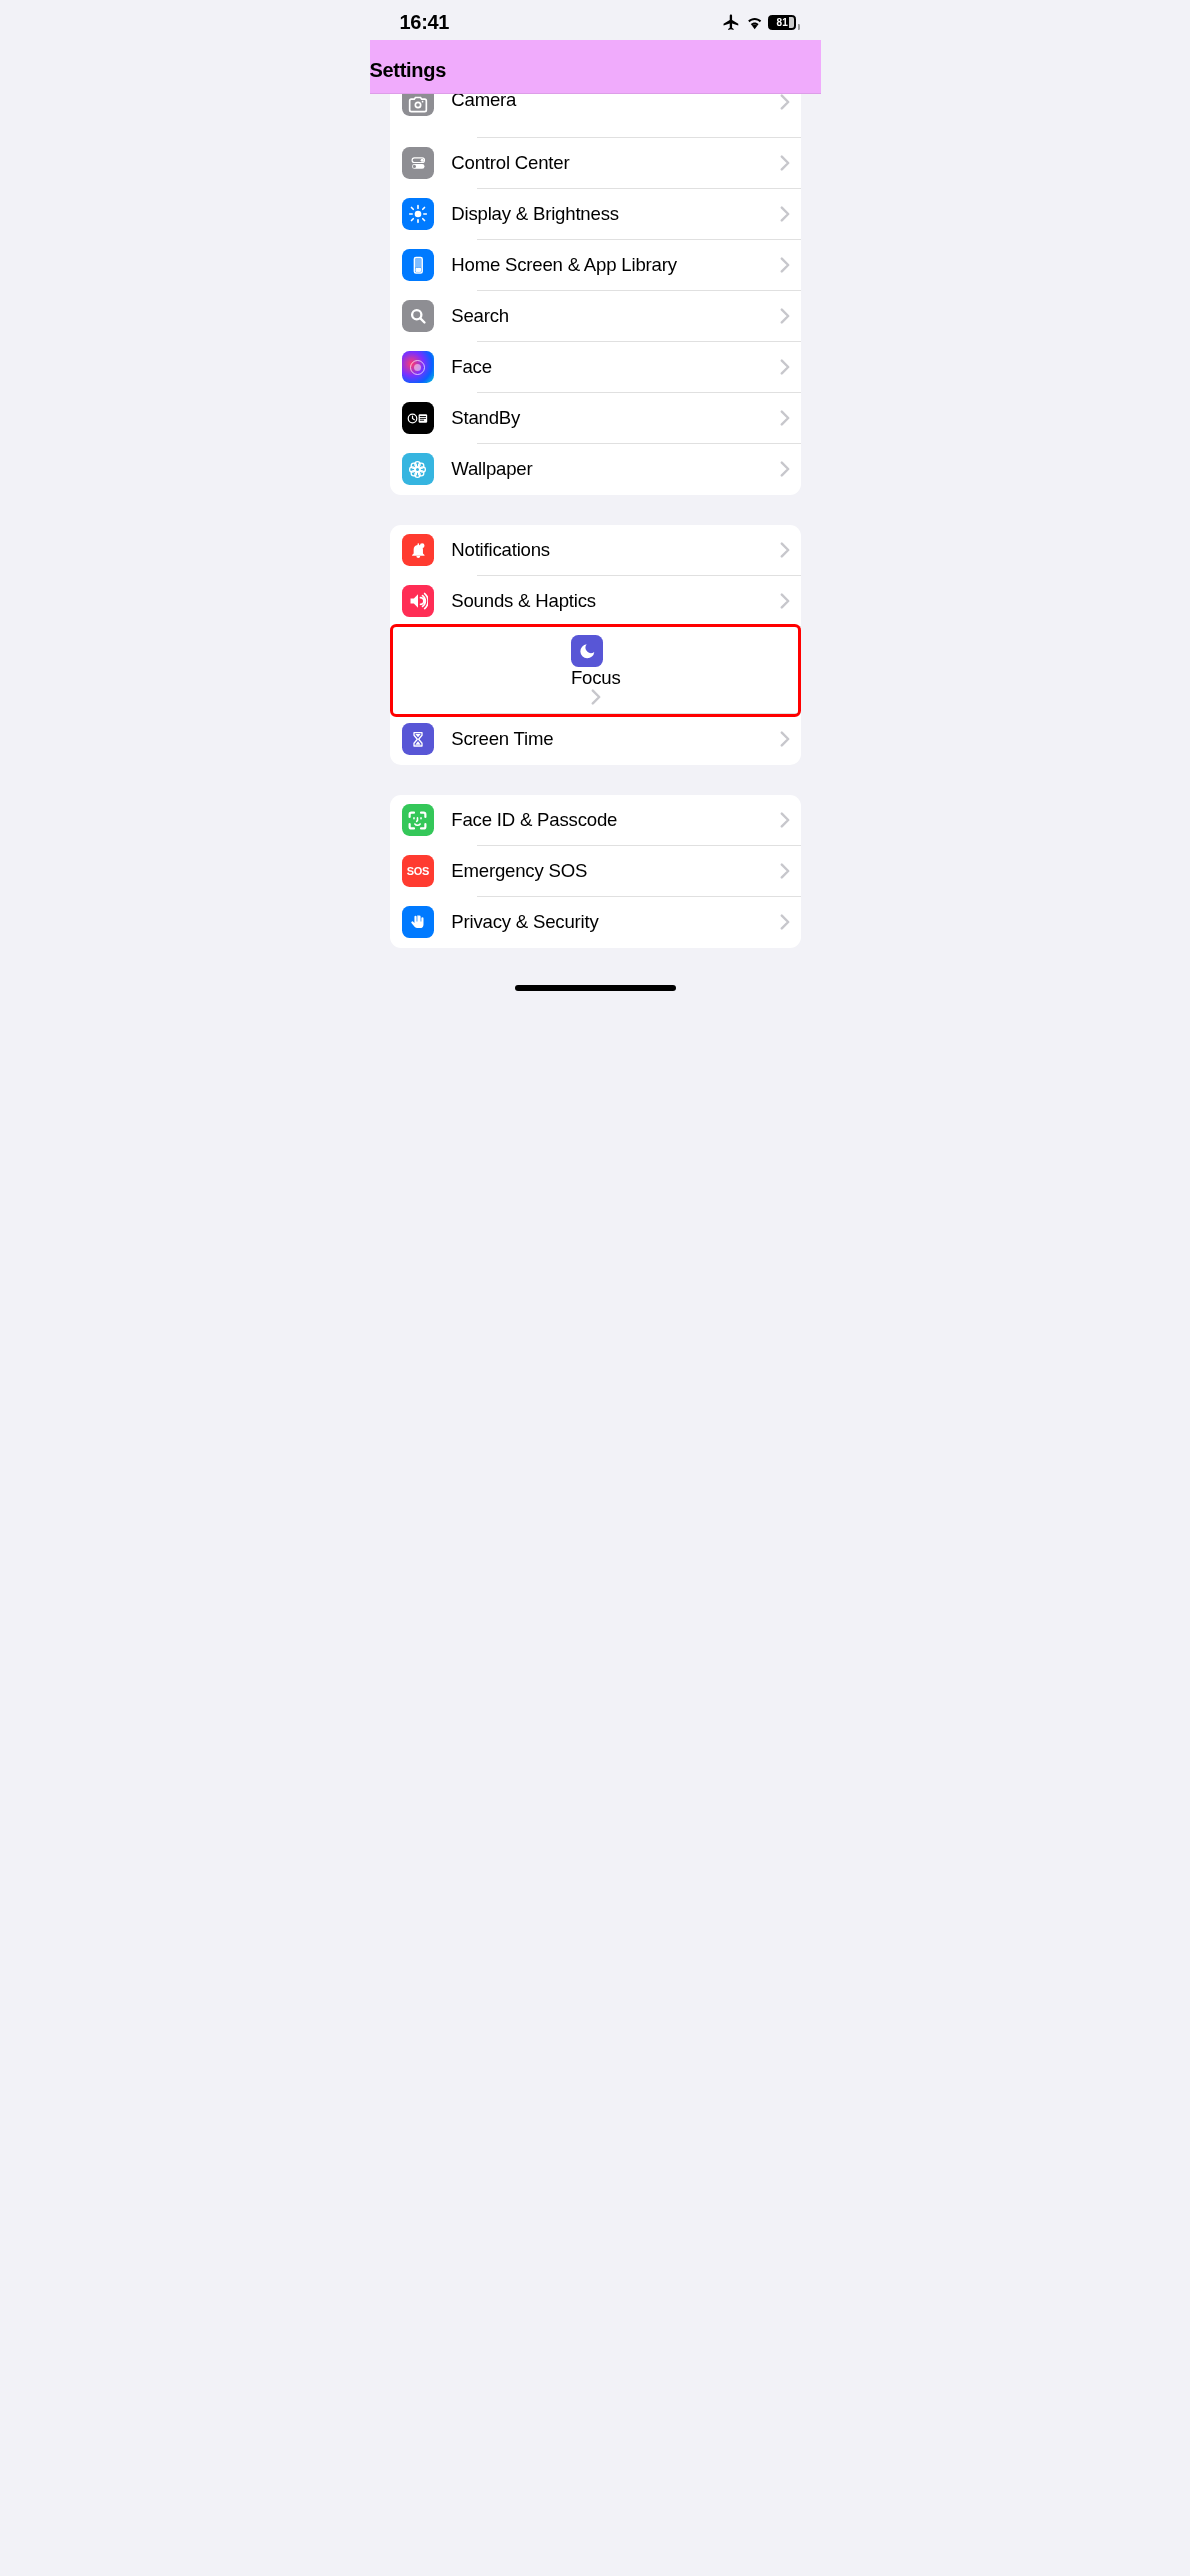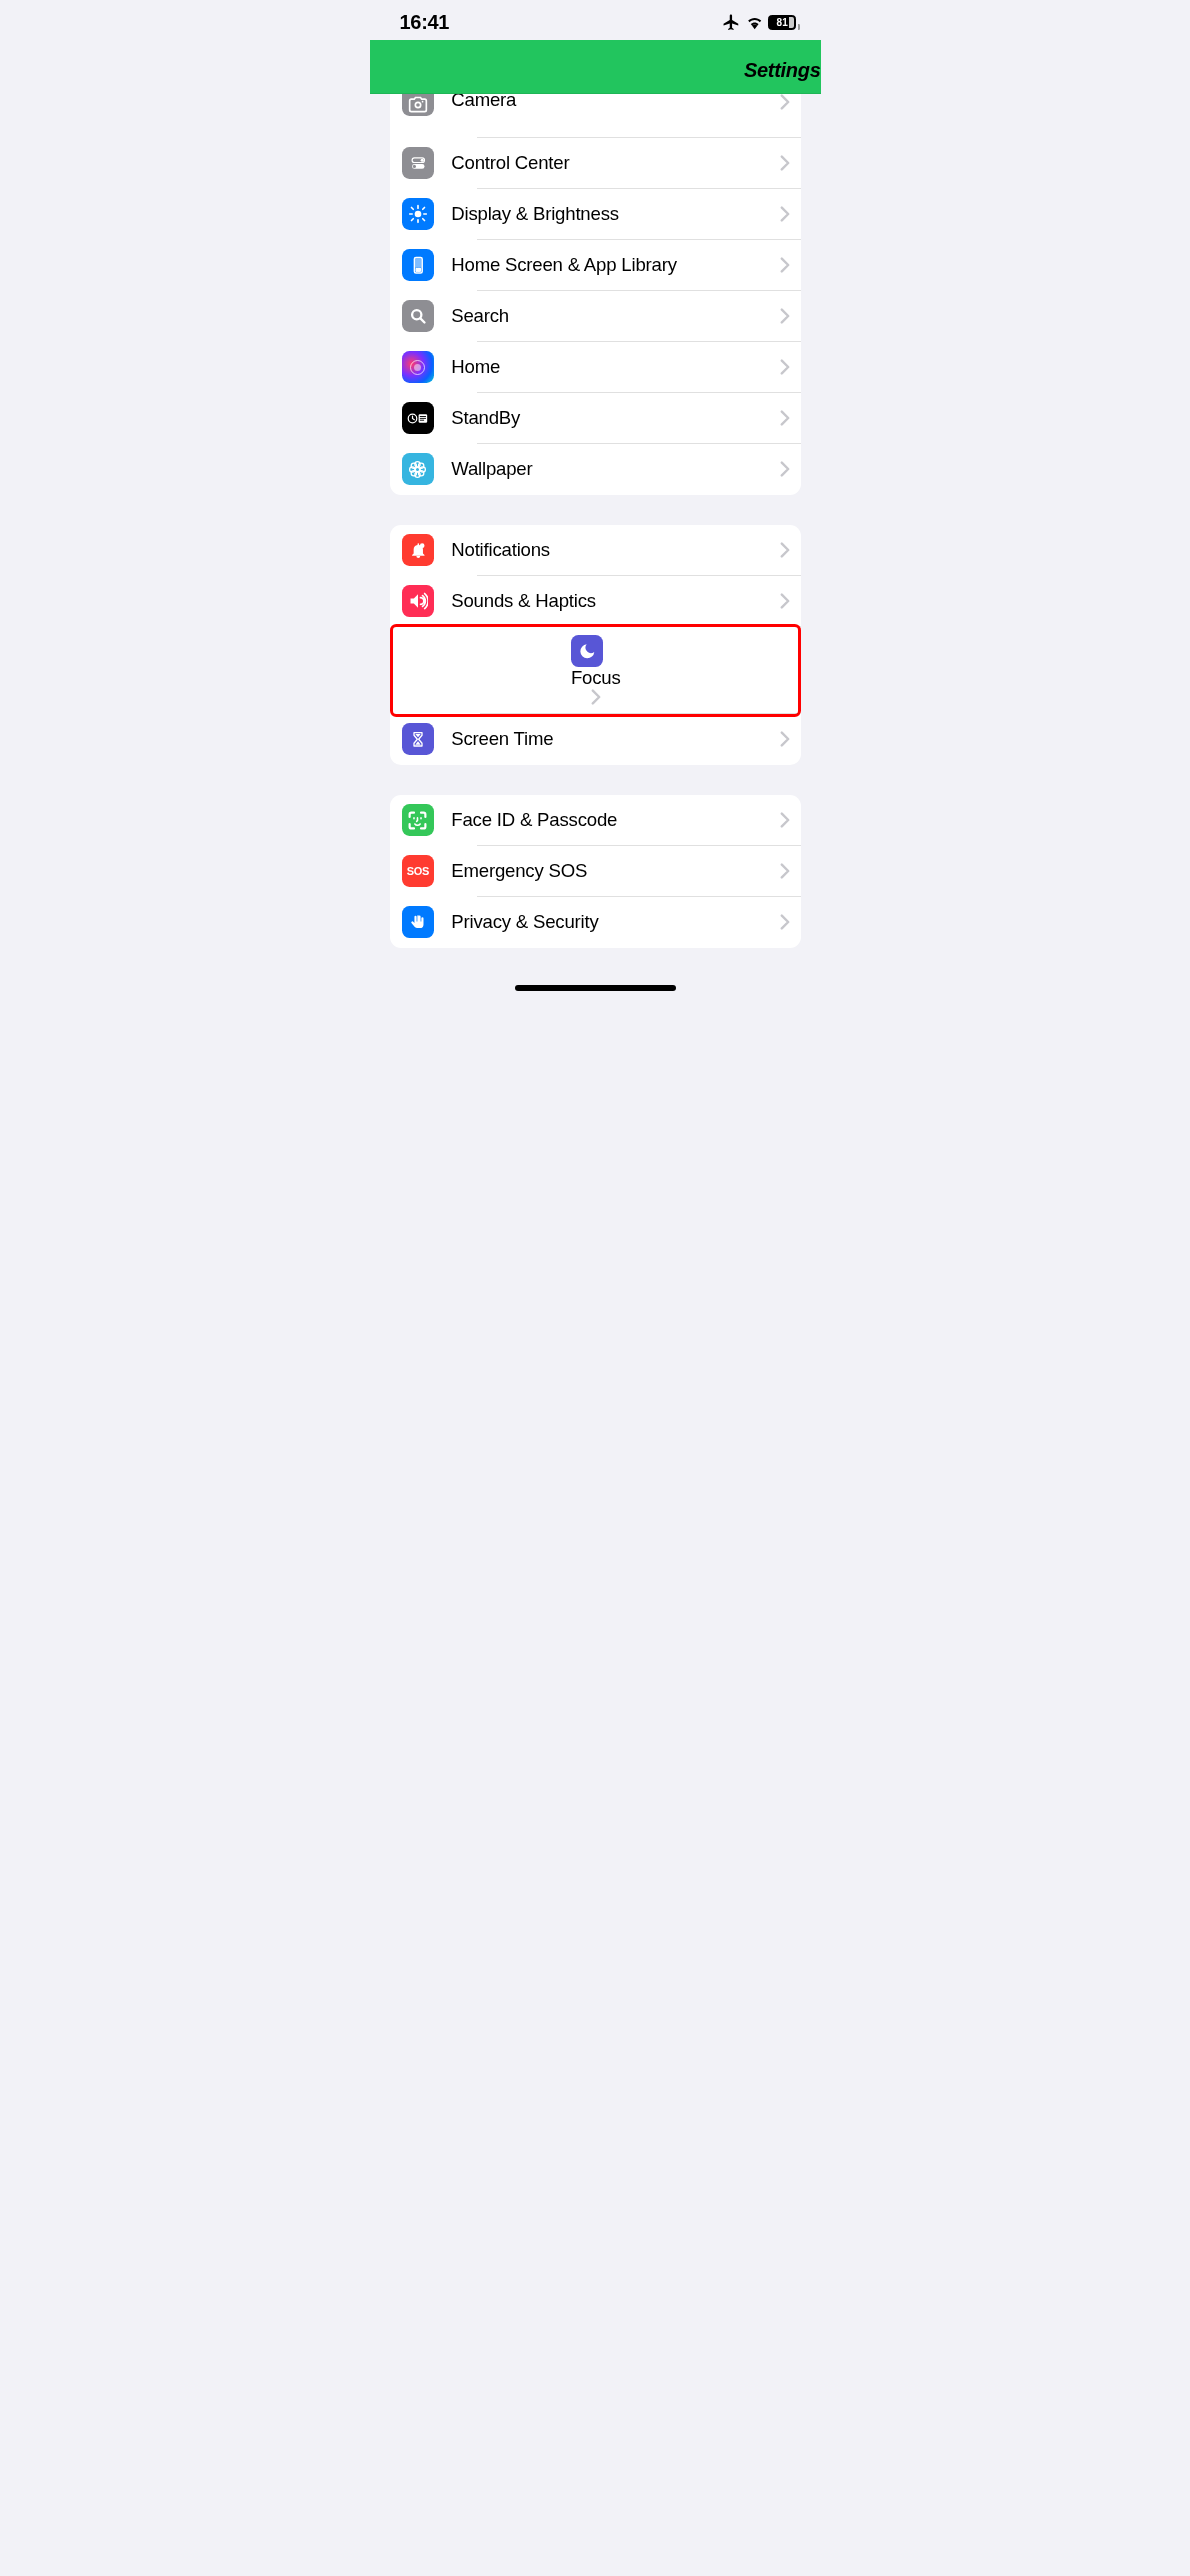--- a/index.html
+++ b/index.html
@@ -21,25 +21,24 @@
       font-size: 20px;
       font-weight: 600;
       letter-spacing: -0.3px;
     }
     .status-right {
       display: flex;
       align-items: center;
       gap: 5px;
     }
     .header {
-      text-align: right;
+      text-align: left;
       padding: 18.6px 0 11px;
-      background: #22c55e;
+      background: #f0abfc;
       border-bottom: 0.6px solid rgba(0,0,0,0.08);
-      font-style: italic;
     }
     .header-title {
       font-size: 20px;
       font-weight: 700;
       letter-spacing: -0.3px;
     }
     .section {
       background: #fff;
       margin: 0 20px;
       border-radius: 11px;
@@ -226,21 +225,21 @@
           <path d="M2 2l8 8-8 8"></path>
         </svg>
       </div>
       <div class="row">
         <div class="icon-box siri-bg">
           <svg width="21" height="21" viewBox="0 0 24 24">
             <circle cx="12" cy="12" r="8" fill="none" stroke="#fff" stroke-width="1" opacity="0.8"></circle>
             <circle cx="12" cy="12" r="4" fill="rgba(255,255,255,0.5)"></circle>
           </svg>
         </div>
-        <div class="row-label">Home</div>
+        <div class="row-label">Face</div>
         <svg class="chevron" width="10" height="16" viewBox="0 0 12 20" fill="none" stroke="#c7c7cc" stroke-width="3" stroke-linecap="round" stroke-linejoin="round">
           <path d="M2 2l8 8-8 8"></path>
         </svg>
       </div>
       <div class="row">
         <div class="icon-box c-black">
           <svg width="22" height="15" viewBox="0 0 36 24" fill="#fff">
             <circle cx="9" cy="12" r="7" fill="none" stroke="#fff" stroke-width="2"></circle>
             <path d="M9 8v4l3 2" stroke="#fff" stroke-width="2" fill="none" stroke-linecap="round"></path>
             <rect x="19" y="5" width="14" height="14" rx="2"></rect>

